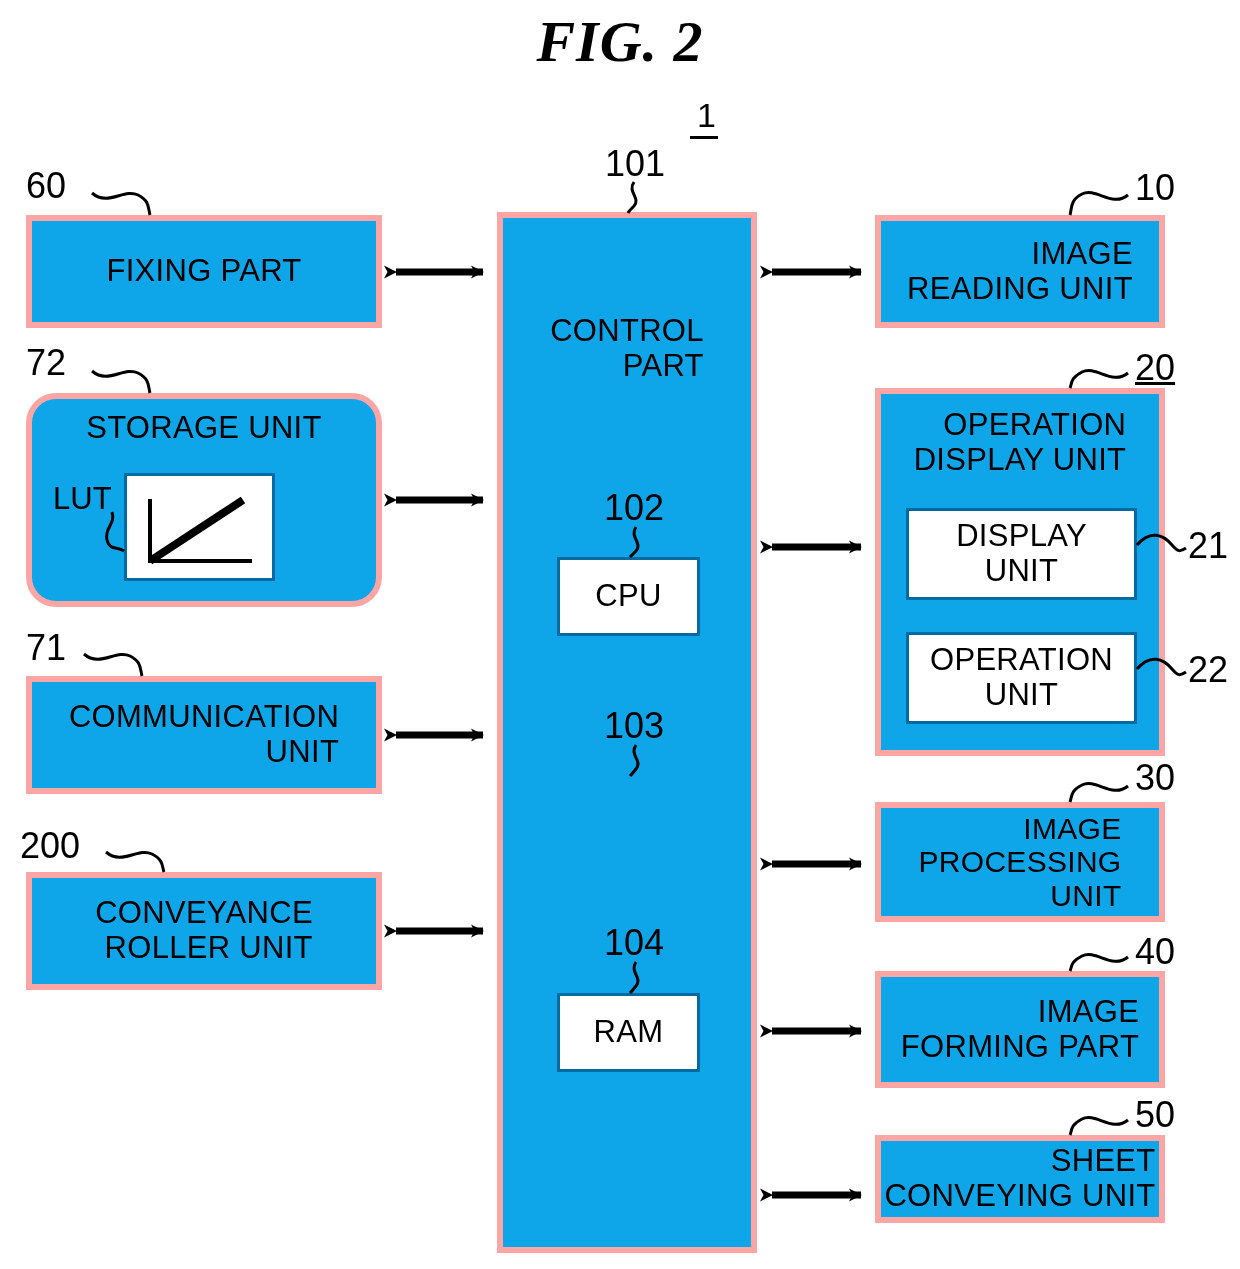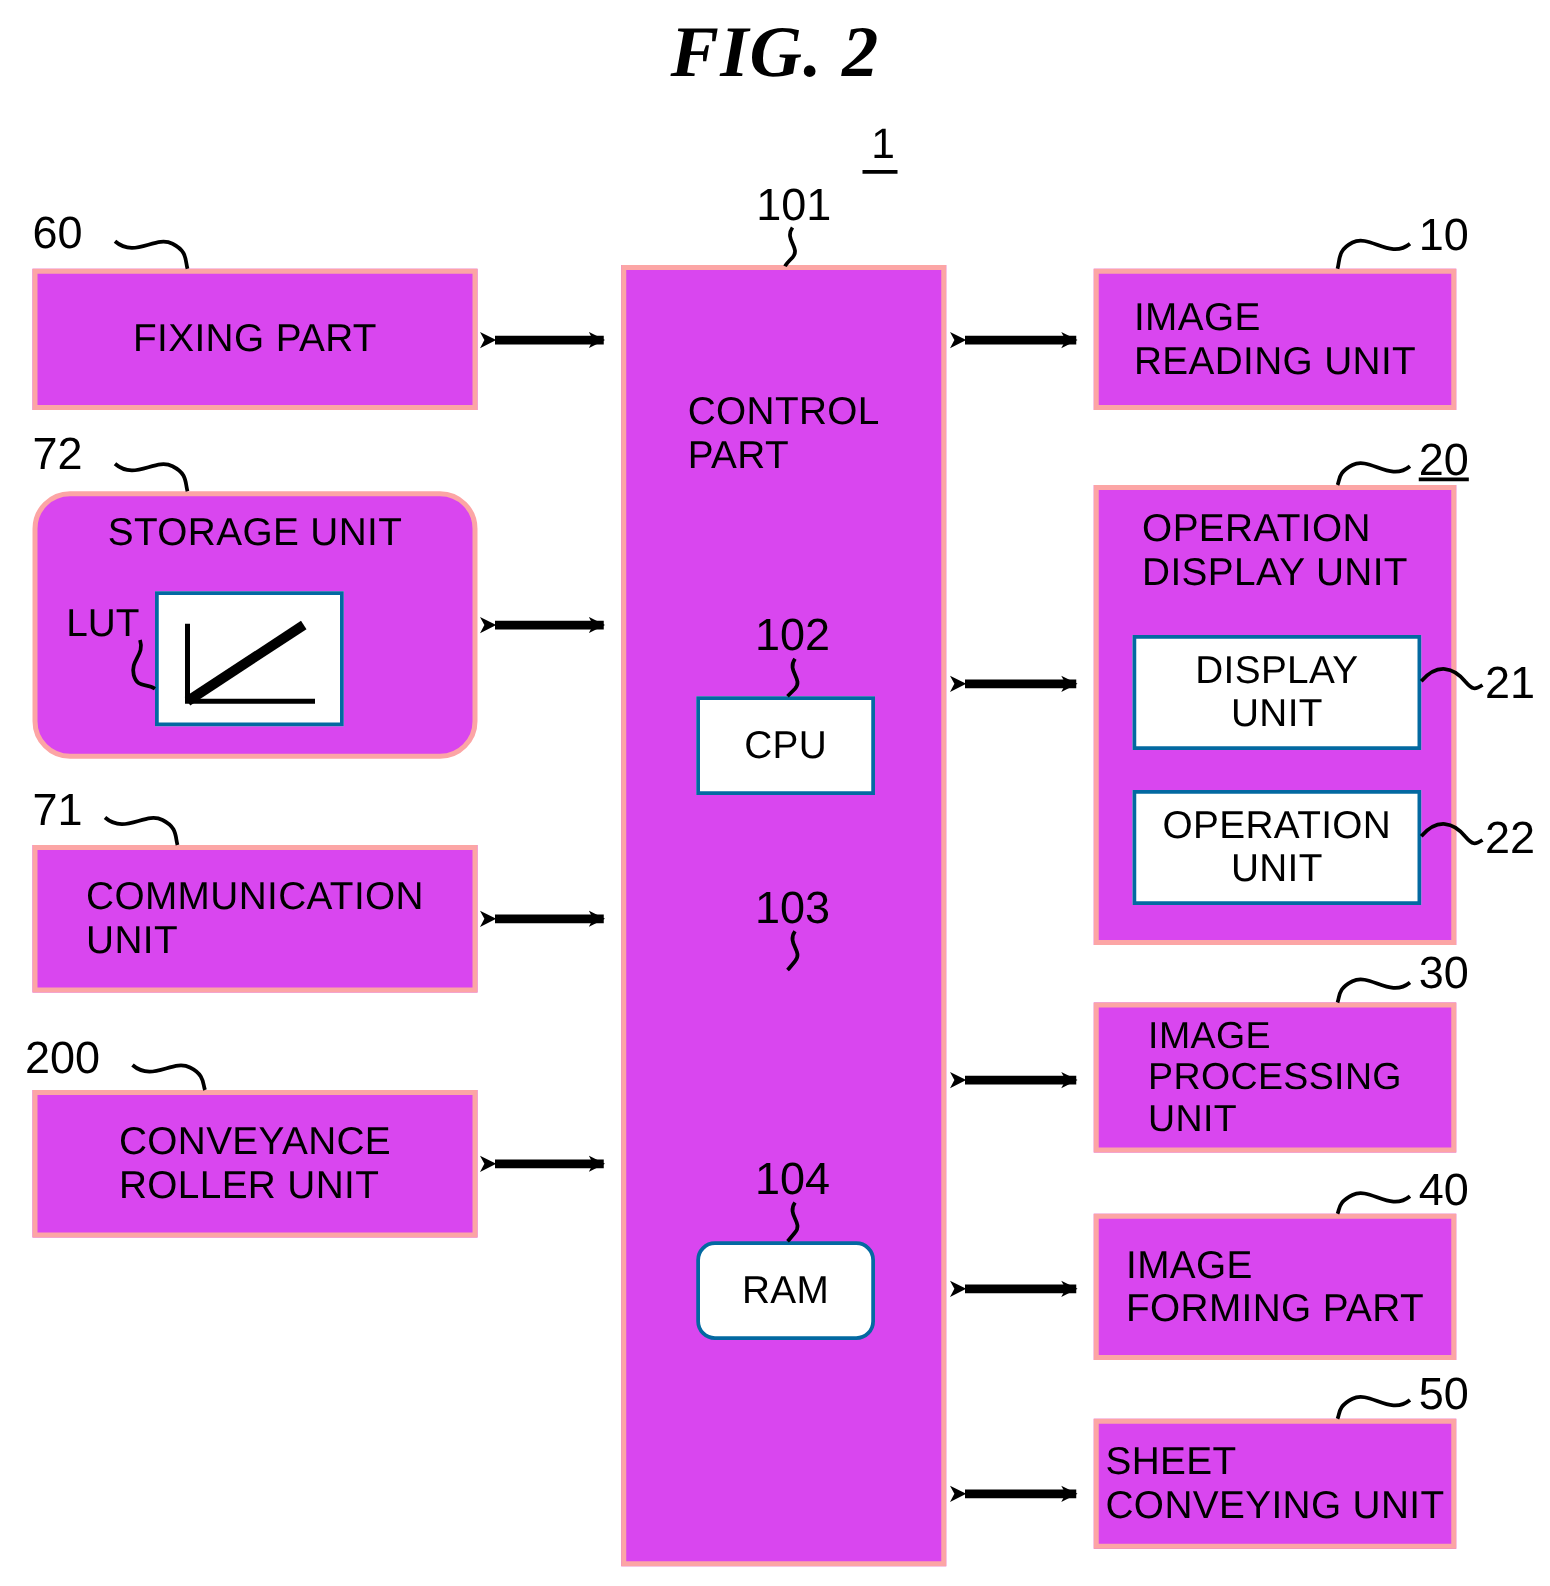--- a/index.html
+++ b/index.html
@@ -26,26 +26,26 @@
     text-align: center;
     font-family: "Liberation Serif", serif;
     font-style: italic;
     font-weight: bold;
     font-size: 58px;
     letter-spacing: 1px;
   }
   .box {
     position: absolute;
     box-sizing: border-box;
-    border: 4px solid #fca5a5;
-    background: #d946ef;
+    border: 6px solid #fca5a5;
+    background: #0ea5e9;
     display: flex;
     align-items: center;
     justify-content: center;
-    text-align: left;
+    text-align: right;
   }
   .box-label {
     font-size: 31px;
     line-height: 1.12;
     letter-spacing: 0.3px;
     white-space: pre-line;
   }
   .box-label.small {
     font-size: 30px;
   }
@@ -130,21 +130,21 @@
   </div>
 
   <div class="ref-num" style="left:604px; top:490px;">102</div>
   <div class="inner-box" style="left:557px; top:557px; width:143px; height:79px;">
     <span class="box-label">CPU</span>
   </div>
 
   <div class="ref-num" style="left:604px; top:708px;">103</div>
 
   <div class="ref-num" style="left:604px; top:925px;">104</div>
-  <div class="inner-box" style="left:557px; top:993px; width:143px; height:79px;border-radius:15px;">
+  <div class="inner-box" style="left:557px; top:993px; width:143px; height:79px;">
     <span class="box-label">RAM</span>
   </div>
 
   <div class="ref-num" style="left:1135px; top:170px;">10</div>
   <div class="box" style="left:875px; top:215px; width:290px; height:113px;">
     <span class="box-label">IMAGE
 READING UNIT</span>
   </div>
 
   <div class="ref-num" style="left:1135px; top:350px;text-decoration:underline;">20</div>
@@ -172,21 +172,21 @@
 UNIT</span>
   </div>
 
   <div class="ref-num" style="left:1135px; top:934px;">40</div>
   <div class="box" style="left:875px; top:971px; width:290px; height:117px;">
     <span class="box-label">IMAGE
 FORMING PART</span>
   </div>
 
   <div class="ref-num" style="left:1135px; top:1097px;">50</div>
-  <div class="box" style="left:875px; top:1135px; width:290px; height:104px;">
+  <div class="box" style="left:875px; top:1135px; width:290px; height:88px;">
     <span class="box-label">SHEET
 CONVEYING UNIT</span>
   </div>
 
   <svg class="svg-layer" viewBox="0 0 1240 1269" xmlns="http://www.w3.org/2000/svg">
     <defs>
       <marker id="ah-r" markerWidth="14" markerHeight="14" refX="12" refY="7" orient="auto" markerUnits="userSpaceOnUse">
         <path d="M0,0.5 L13,7 L0,13.5 L3.5,7 Z" fill="#000"></path>
       </marker>
       <marker id="ah-l" markerWidth="14" markerHeight="14" refX="12" refY="7" orient="auto" markerUnits="userSpaceOnUse">

